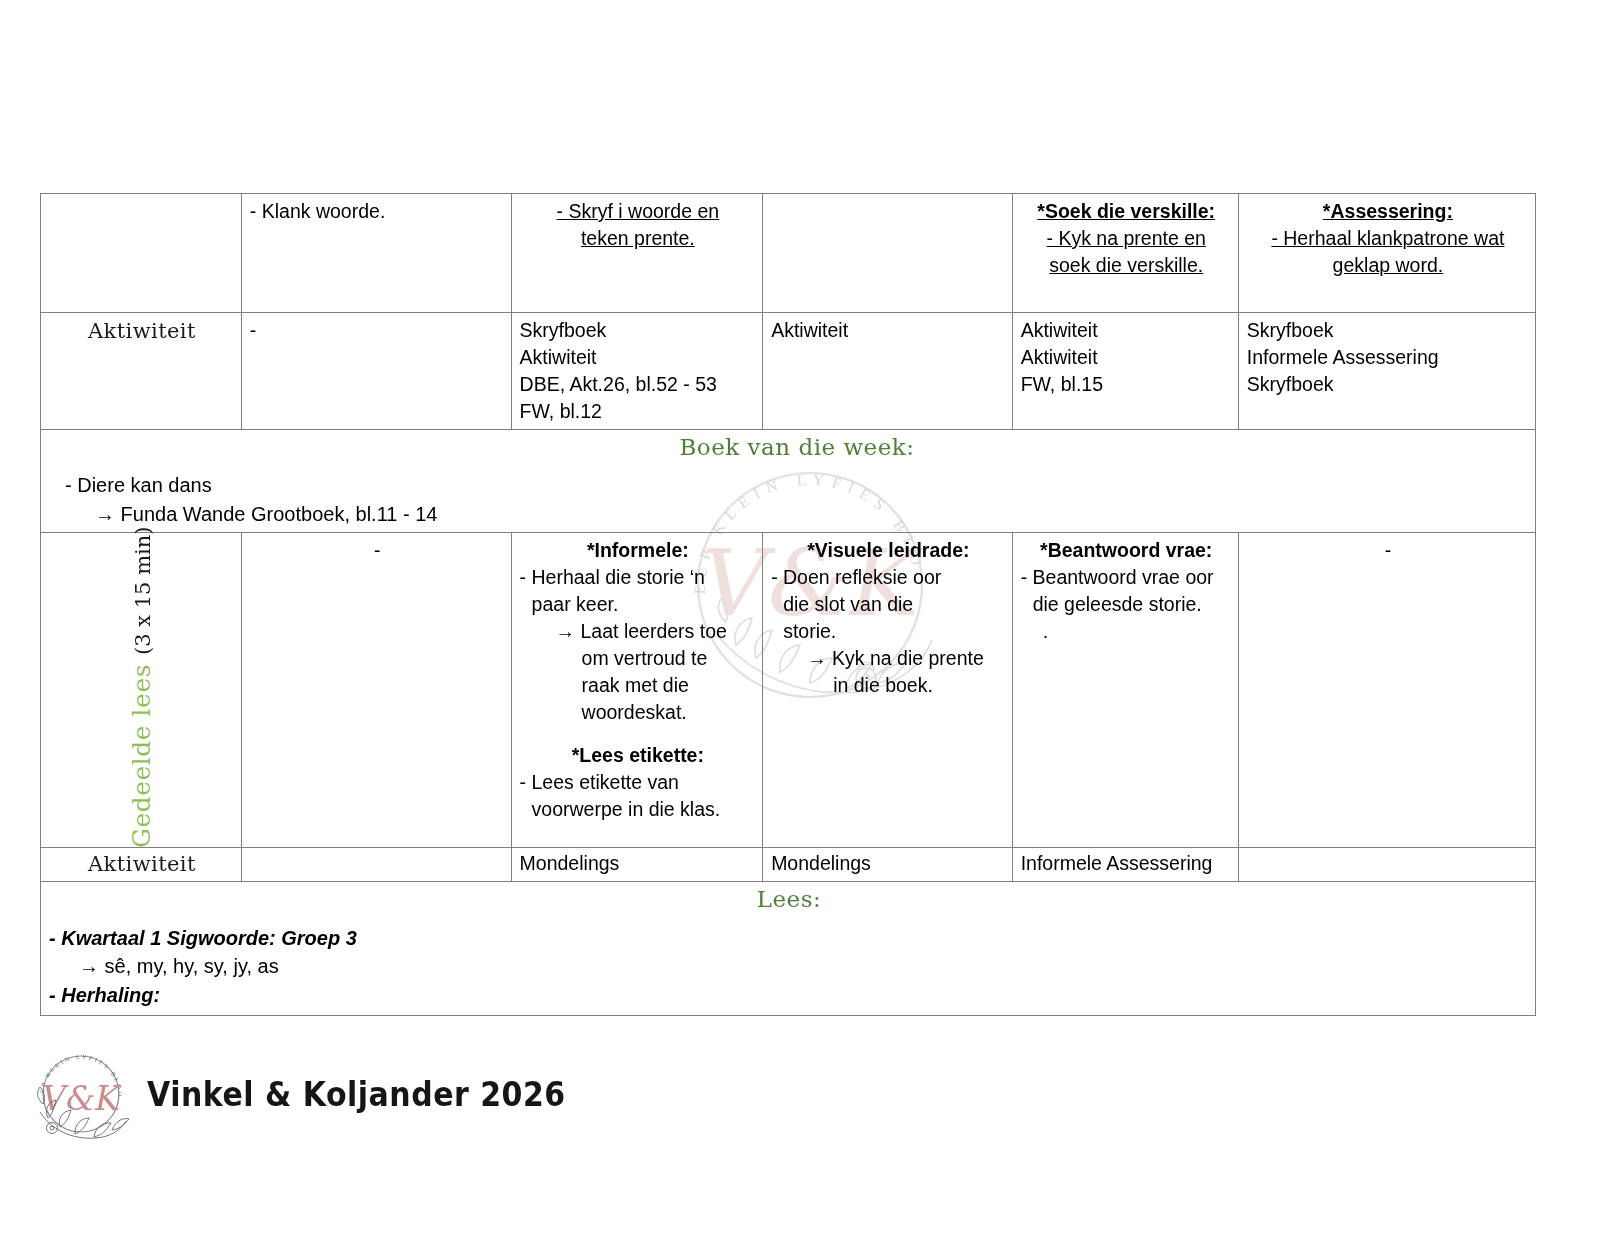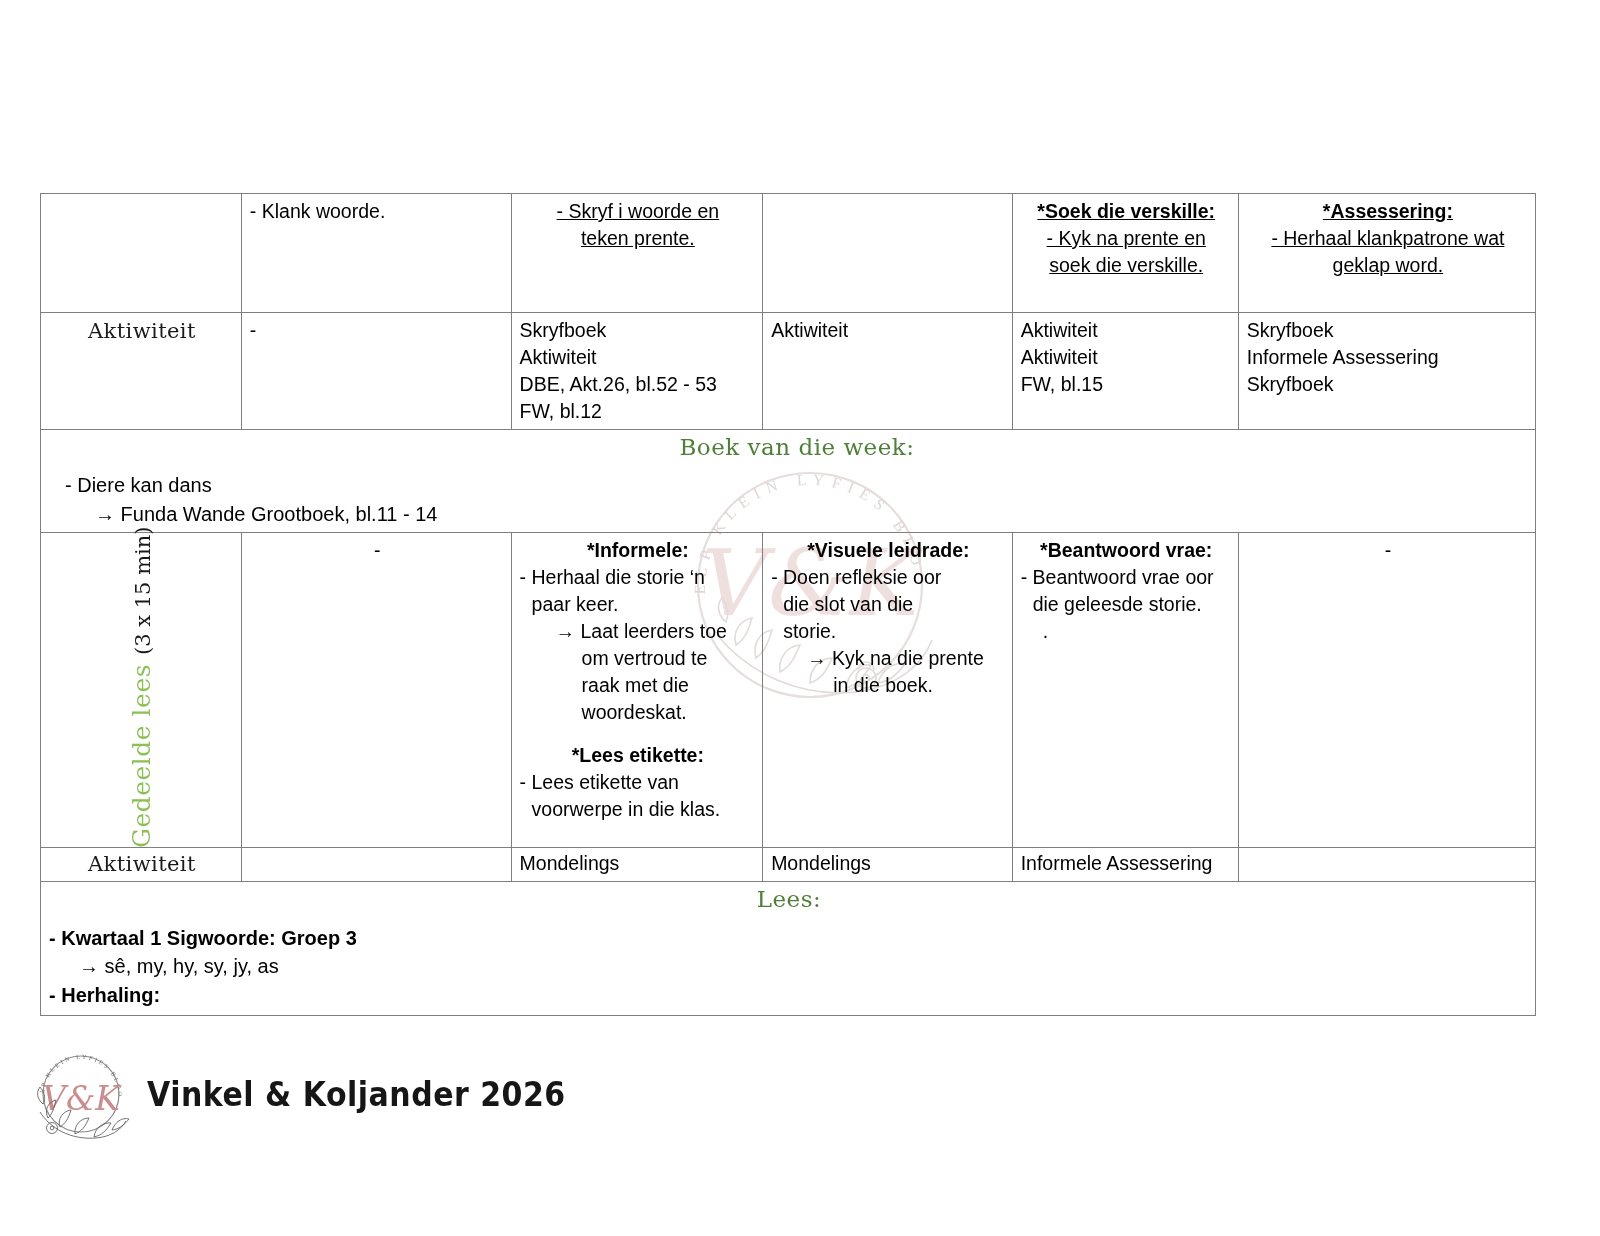--- a/index.html
+++ b/index.html
@@ -61,21 +61,21 @@
   }
   .c1 { width: 198px; }
   .c2 { width: 266px; }
   .c3 { width: 248px; }
   .c4 { width: 246px; }
   .c5 { width: 223px; }
   .c6 { width: 293px; }
 
   .center      { text-align: center; text-decoration: underline; }
   .mid         { vertical-align: middle; }
-  .bold        { font-weight: bold; }
+  .bold        { font-weight: bold; font-style: italic; }
   .hd          { font-weight: bold; text-align: center; display:block; }
   .hang        { padding-left: 16px; text-indent: -16px; }
   .dash-mid    { text-align: center; vertical-align: middle; }
   .tight       { line-height: 1.36; }
   .gap         { height: 17px; }
 
   
   .fancy {
     font-family: "DejaVu Serif", serif;
     font-size: 21px;

